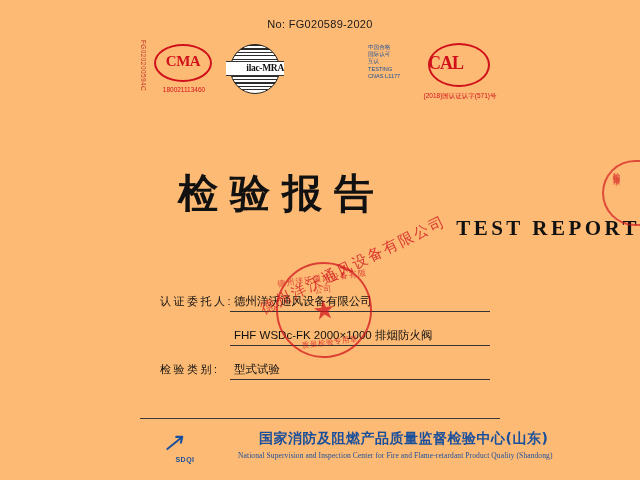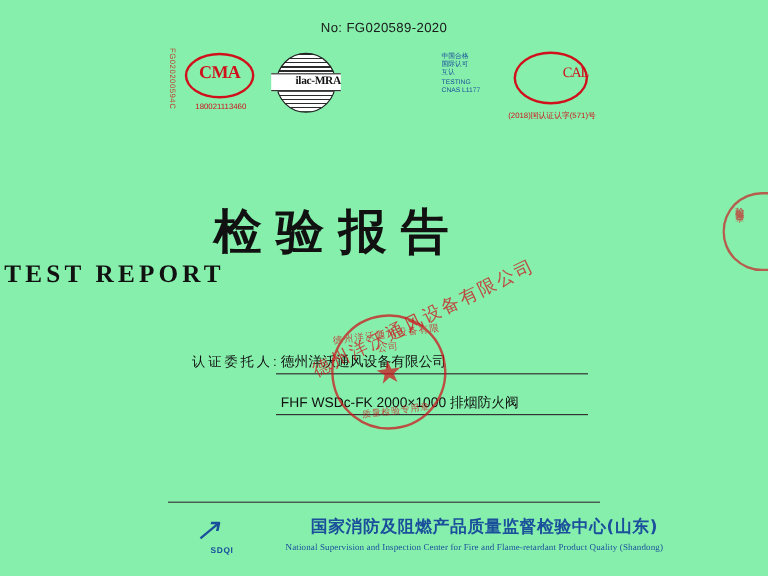--- a/index.html
+++ b/index.html
@@ -10,21 +10,21 @@
     width: 640px;
     height: 480px;
     background: #ffffff;
     font-family: "Liberation Sans", sans-serif;
     overflow: hidden;
   }
   .page {
     position: relative;
     width: 640px;
     height: 480px;
-    background: #86efac;
+    background: #fdba74;
   }
 
   
   .report-no {
     position: absolute;
     top: 18px;
     left: 0;
     width: 640px;
     text-align: center;
     font-size: 11px;
@@ -190,23 +190,23 @@
     left: 2px; top: 1px;
     width: 62px; height: 44px;
     border: 2.2px solid #d0111b;
     border-radius: 50%;
     box-sizing: border-box;
   }
   .cal .cal-text {
     position: absolute;
     left: 2px; top: 11px;
     width: 62px;
-    text-align: right;
-    font-size: 12px;
-    font-weight: normal;
+    text-align: left;
+    font-size: 18px;
+    font-weight: bold;
     color: #d0111b;
     letter-spacing: -1px;
     font-family: "Liberation Serif", serif;
   }
   .cal .cal-num {
     position: absolute;
     left: -12px;
     top: 50px;
     width: 92px;
     text-align: center;
@@ -227,21 +227,21 @@
     letter-spacing: 12px;
     text-indent: 12px;
     color: #111;
     font-family: "DejaVu Sans", sans-serif;
   }
   .title-en {
     position: absolute;
     top: 216px;
     left: 0;
     width: 640px;
-    text-align: left;
+    text-align: right;
     font-size: 21px;
     font-weight: bold;
     letter-spacing: 3.5px;
     text-indent: 3.5px;
     color: #111;
     font-family: "Liberation Serif", serif;
   }
 
   
   .fields {
@@ -476,20 +476,25 @@
       <span class="field-label">认证委托人:</span>
       <span class="field-value">德州洋沃通风设备有限公司</span>
       <div class="field-line"></div>
     </div>
 
     <div class="field-row">
       <span class="field-value">FHF WSDc-FK 2000×1000 排烟防火阀</span>
       <div class="field-line"></div>
     </div>
 
+    <div class="field-row">
+      <span class="field-label">检验类别:</span>
+      <span class="field-value">型式试验</span>
+      <div class="field-line"></div>
+    </div>
   </div>
 
   <div class="stamp-round">
     <div class="arc-top">德州洋沃通风设备有限公司</div>
     <div class="star">★</div>
     <div class="arc-bottom">质量检验专用章</div>
   </div>
 
   <div class="stamp-diag">德州洋沃通风设备有限公司</div>
 

